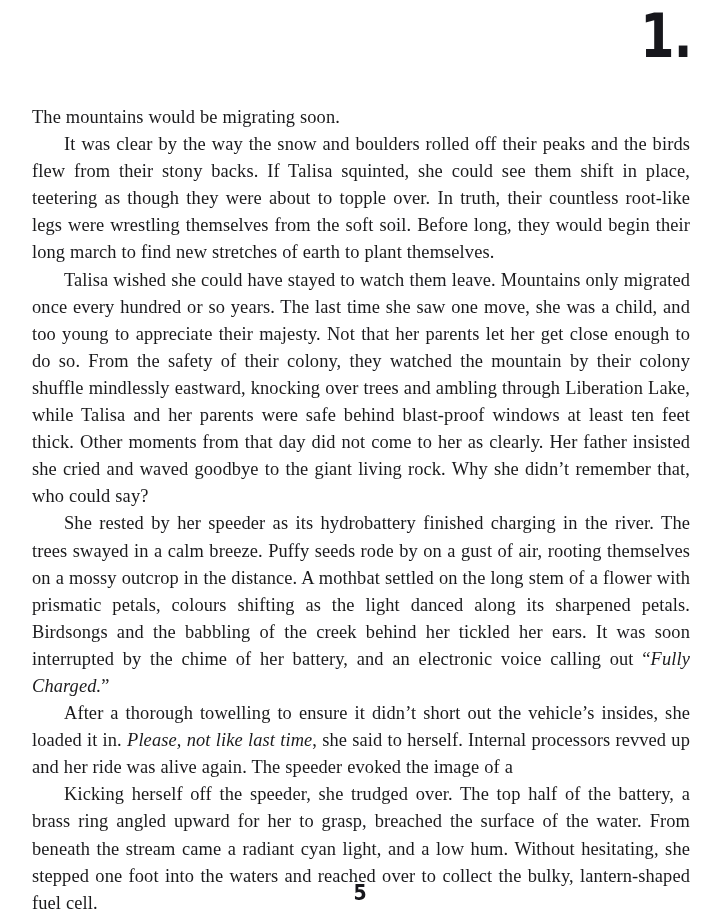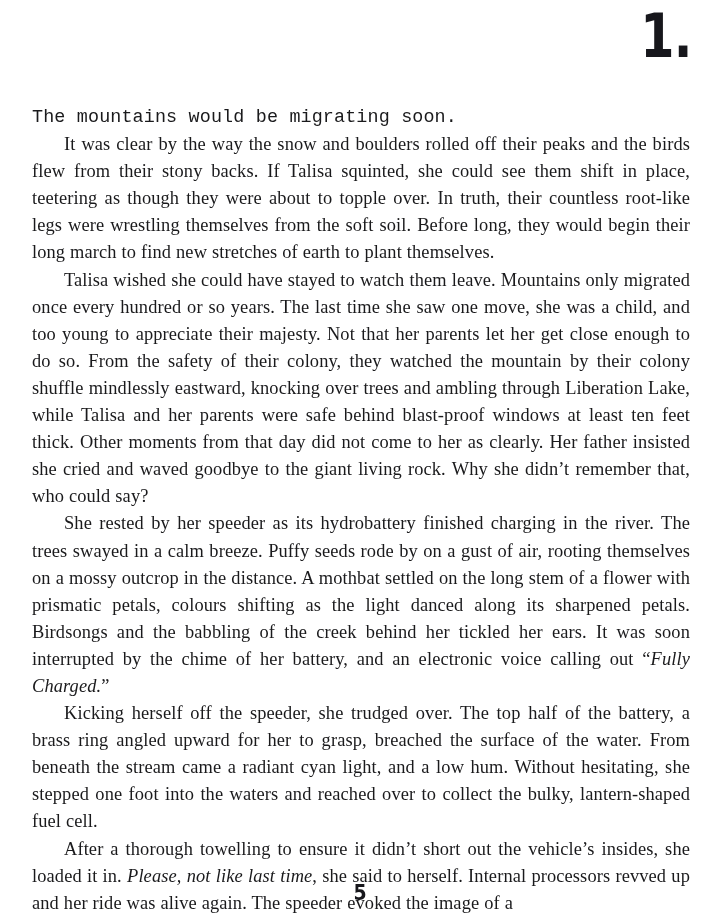--- a/index.html
+++ b/index.html
@@ -87,23 +87,23 @@
   }
 </style>
 </head>
 <body>
 
 <div class="page">
 
   <div class="chapter-number">1.</div>
 
   <div class="body-block">
-      <p class="para" style="text-indent: 0px; font-family: Liberation Mono, monospace;"><span>The mountains would be migrating soon.</span></p>
+      <p class="para" style="text-indent: 0px;"><span>The mountains would be migrating soon.</span></p>
       <p class="para"><span>It was clear by the way the snow and boulders rolled off their peaks and the birds flew from their stony backs. If Talisa squinted, she could see them shift in place, teetering as though they were about to topple over. In truth, their countless root-like legs were wrestling themselves from the soft soil. Before long, they would begin their long march to find new stretches of earth to plant themselves.</span></p>
       <p class="para"><span>Talisa wished she could have stayed to watch them leave. Mountains only migrated once every hundred or so years. The last time she saw one move, she was a child, and too young to appreciate their majesty. Not that her parents let her get close enough to do so. From the safety of their colony, they watched the mountain by their colony shuffle mindlessly eastward, knocking over trees and ambling through Liberation Lake, while Talisa and her parents were safe behind blast-proof windows at least ten feet thick. Other moments from that day did not come to her as clearly. Her father insisted she cried and waved goodbye to the giant living rock. Why she didn’t remember that, who could say?</span></p>
       <p class="para"><span>She rested by her speeder as its hydrobattery finished charging in the river. The trees swayed in a calm breeze. Puffy seeds rode by on a gust of air, rooting themselves on a mossy outcrop in the distance. A mothbat settled on the long stem of a flower with prismatic petals, colours shifting as the light danced along its sharpened petals. Birdsongs and the babbling of the creek behind her tickled her ears. It was soon interrupted by the chime of her battery, and an electronic voice calling out “</span><em>Fully Charged.</em><span>”</span></p>
+      <p class="para"><span>After a thorough towelling to ensure it didn’t short out the vehicle’s insides, she loaded it in. </span><em>Please, not like last time</em><span>, she said to herself. Internal processors revved up and her ride was alive again. The speeder evoked the image of a</span></p>
       <p class="para"><span>Kicking herself off the speeder, she trudged over. The top half of the battery, a brass ring angled upward for her to grasp, breached the surface of the water. From beneath the stream came a radiant cyan light, and a low hum. Without hesitating, she stepped one foot into the waters and reached over to collect the bulky, lantern-shaped fuel cell.</span></p>
-      <p class="para"><span>After a thorough towelling to ensure it didn’t short out the vehicle’s insides, she loaded it in. </span><em>Please, not like last time</em><span>, she said to herself. Internal processors revved up and her ride was alive again. The speeder evoked the image of a</span></p>
     </div>
 
   <div class="folio">5</div>
 
 </div>
 
 </body></html>

